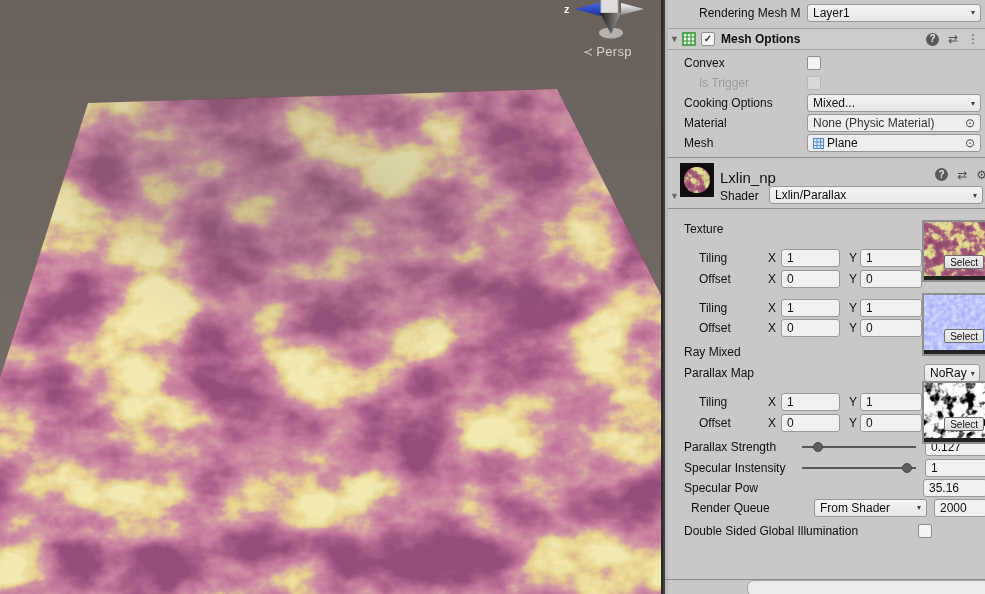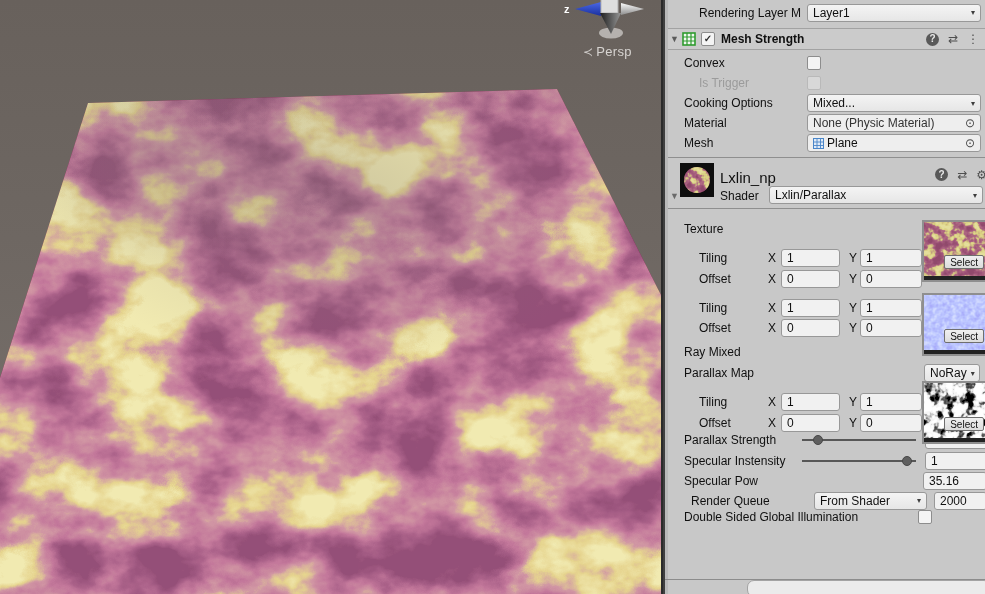--- a/index.html
+++ b/index.html
@@ -68,21 +68,21 @@
   .shader-dd{position:absolute;left:104px;right:2px;top:28px;}
   
   .props{position:relative;}
   .sec-label{display:flex;align-items:center;height:16px;padding-left:19px;}
   .trow{display:flex;align-items:center;height:17px;padding-left:34px;}
   .trow .tl{width:69px;flex:none;}
   .trow .ax{width:13px;flex:none;}
   .trow .ay{width:11px;flex:none;margin-left:9px;}
   .tf1{width:47px;flex:none;}
   .tf2{width:50px;flex:none;}
-  .mt3{margin-top:3px;}.mt4{margin-top:4px;}.mt5{margin-top:5px;}.mt7{}
+  .mt3{margin-top:3px;}.mt4{margin-top:4px;}.mt5{margin-top:5px;}.mt7{margin-top:7px;}
   .mt8{margin-top:8px;}.mt12{margin-top:12px;}.mt16{margin-top:3px;padding-left:26px;}
   .srow{display:flex;align-items:center;height:17px;padding-left:19px;}
   .srow .slbl{width:118px;flex:none;}
   .track{position:relative;height:2px;background:#575757;width:114px;flex:none;margin-right:9px;}
   .knob{position:absolute;top:-4px;width:10px;height:10px;border-radius:50%;background:#5f5f5f;
     border:1px solid #474747;box-sizing:border-box;transform:translateX(-50%);}
   .sval{width:52px;flex:none;margin-right:-2px;}
   .spacer{flex:1;}
   
   .thumb{position:absolute;right:0;width:61px;border:2px solid #8f8f8f;border-right:none;background:#222;}
@@ -195,37 +195,37 @@
       <text x="564" y="13" font-size="11" font-weight="bold" fill="#ffffff" font-family="Liberation Sans, sans-serif" id="gizmo-z-text">z</text>
     </svg>
     <div class="persp"><span class="pa">≺</span><span>Persp</span></div>
   </div>
 
   <div class="inspector">
 
     <div style="height:3px"></div>
 
     <div class="row indent" style="height:19px">
-      <span class="lbl">Rendering Layer M</span>
+      <span class="lbl">Rendering Mesh M</span>
       <span class="dd">
         <span>Layer1</span>
         <span class="arrow">▾</span>
       </span>
     </div>
 
     <div class="comp-header">
       <span class="fold">▼</span>
       <svg width="14" height="14">
         <rect x="1" y="1" width="12" height="12" fill="#f2f8f2" stroke="#2e9b2e" stroke-width="1.6"></rect>
         <path d="M1 5h12 M1 9h12 M5 1v12 M9 1v12" stroke="#2e9b2e" stroke-width="1.2"></path>
       </svg>
       <span class="cb checked" style="margin-left:5px">
           <span class="mark">✓</span>
         </span>
-      <span class="comp-title">Mesh Strength</span>
+      <span class="comp-title">Mesh Options</span>
       <span class="hdr-icons">
         <span class="hicon help">?</span>
         <span class="hicon">⇄</span>
         <span class="hicon">⋮</span>
       </span>
     </div>
 
     <div class="row mt3">
       <span class="lbl">Convex</span>
       <span class="cb">

